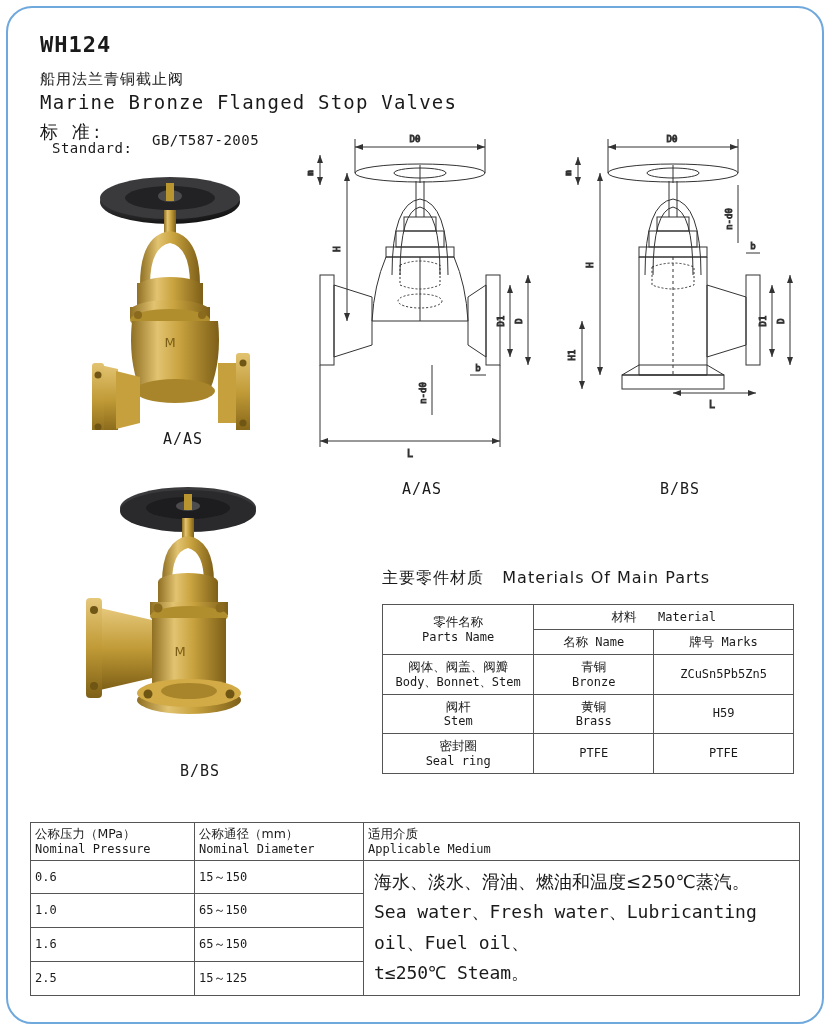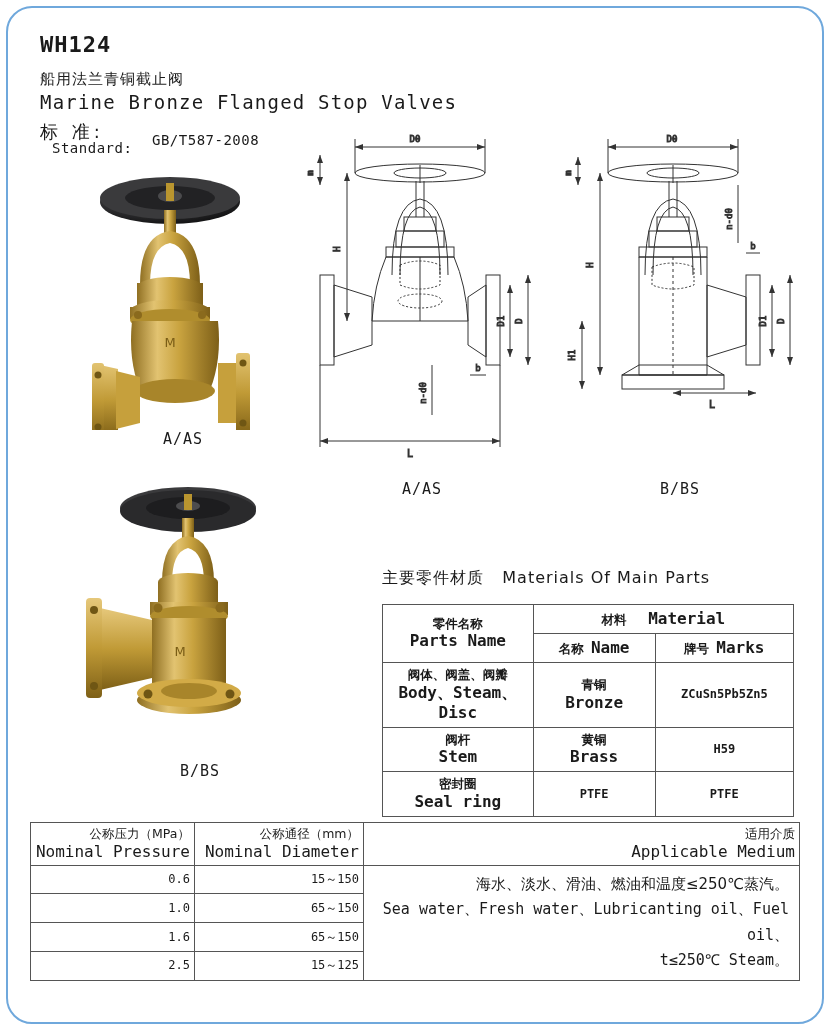--- a/index.html
+++ b/index.html
@@ -114,78 +114,78 @@
   .mat-table {
     position: absolute;
     left: 382px;
     top: 604px;
     width: 412px;
   }
   .mat-table td, .mat-table th {
     border: 1px solid #555;
     text-align: center;
     padding: 4px 11px;
-    font-weight: bold;
+    font-weight: normal;
   }
   .cell-cn {
     font-family: "DejaVu Sans", "Liberation Sans", sans-serif;
     font-size: 12.5px;
     display: block;
   }
   .cell-en {
     font-family: "DejaVu Sans Mono", "Liberation Mono", monospace;
-    font-size: 16px;
+    font-size: 12px;
     display: block;
   }
 
   
   .tech-heading {
     position: absolute;
     left: 30px; top: 790px;
     font-size: 16px;
     font-family: "DejaVu Sans", "Liberation Sans", sans-serif;
     letter-spacing: 1px;
   }
   .tech-table {
     position: absolute;
     left: 30px;
     top: 822px;
     width: 770px;
   }
   .tech-table td, .tech-table th {
     border: 1px solid #555;
-    text-align: right;
+    text-align: left;
     padding: 3px 4px;
     font-weight: normal;
   }
   .medium-cell {
     text-align: center;
     vertical-align: middle;
-    font-size: 15px;
+    font-size: 18px;
     line-height: 1.7;
     padding: 6px 10px !important;
   }
   .medium-line-cn {
     font-family: "DejaVu Sans", "Liberation Sans", sans-serif;
   }
   svg { display: block; }
 </style>
 </head>
 <body>
 
 <div class="content">
 
   <div class="page-frame"></div>
 
   <div class="model-code">WH124</div>
   <div class="title-cn">船用法兰青铜截止阀</div>
   <div class="title-en">Marine Bronze Flanged Stop Valves</div>
   <div class="std-label-cn">标    准:</div>
   <div class="std-label-en">Standard:</div>
-  <div class="std-value">GB/T587-2008</div>
+  <div class="std-value">GB/T587-2005</div>
 
   <div class="photo" style="left:40px; top:165px;">
     <svg width="260" height="265" viewBox="0 0 260 265">
       <defs>
         <linearGradient id="brass1" x1="0" y1="0" x2="1" y2="0">
           <stop offset="0%" stop-color="#8f6f22"></stop>
           <stop offset="30%" stop-color="#e2c371"></stop>
           <stop offset="55%" stop-color="#c9a33f"></stop>
           <stop offset="100%" stop-color="#7d5f18"></stop>
         </linearGradient>
@@ -461,21 +461,21 @@
         <span class="cell-en" style="display:inline">Name</span>
       </td>
       <td style="width:130px;margin-top:36px;">
         <span class="cell-cn" style="display:inline">牌号</span>
         <span class="cell-en" style="display:inline">Marks</span>
       </td>
     </tr>
     <tr>
       <td>
         <span class="cell-cn">阀体、阀盖、阀瓣</span>
-        <span class="cell-en">Body、Steam、Disc</span>
+        <span class="cell-en">Body、Bonnet、Stem</span>
       </td>
       <td>
         <span class="cell-cn">青铜</span>
         <span class="cell-en">Bronze</span>
       </td>
       <td>ZCuSn5Pb5Zn5</td>
     </tr>
     <tr>
       <td>
         <span class="cell-cn">阀杆</span>

